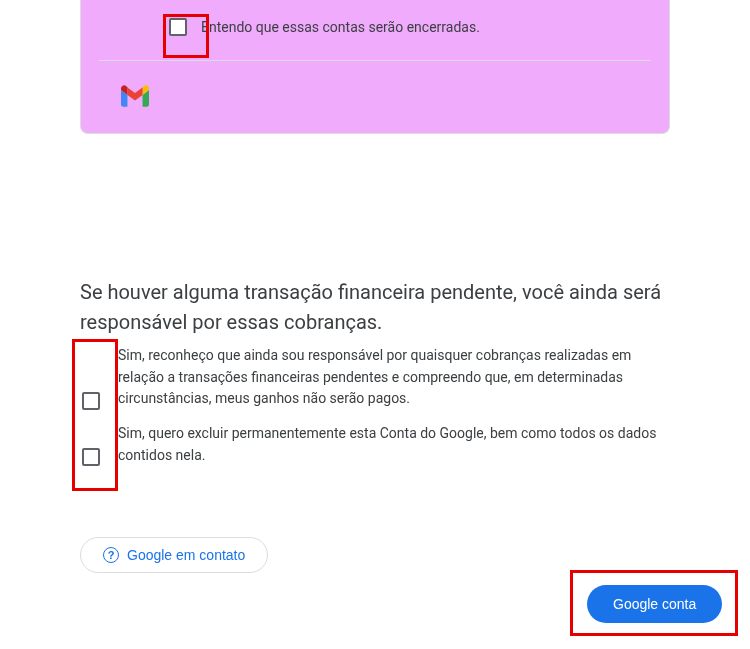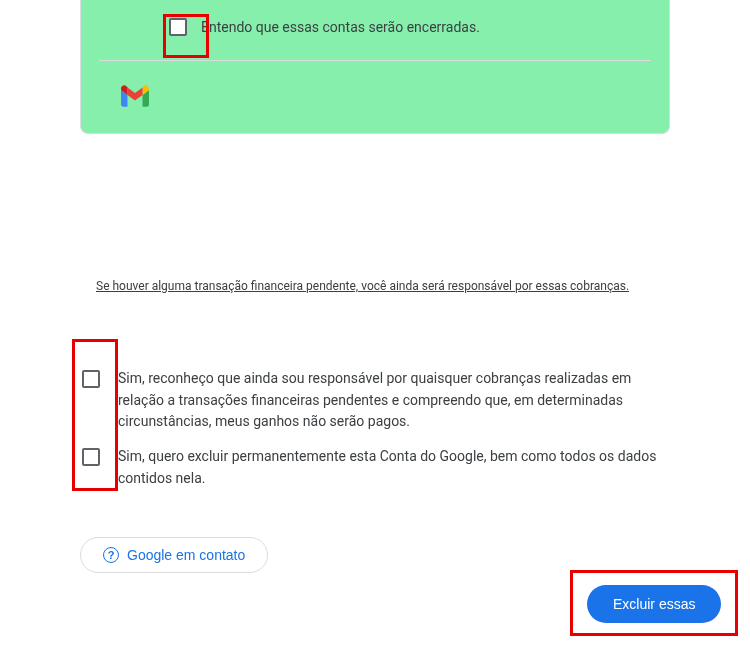--- a/index.html
+++ b/index.html
@@ -14,21 +14,21 @@
     .card {
       position: absolute;
       left: 80px;
       top: 0;
       width: 590px;
       border: 1px solid #dadce0;
       border-radius: 8px;
       border-top: none;
       border-top-left-radius: 0;
       border-top-right-radius: 0;
-      background: #86efac;
+      background: #f0abfc;
     }
     .card-top {
       display: flex;
       align-items: center;
       gap: 14px;
       padding: 18px 18px 24px 88px;
     }
     .checkbox {
       width: 18px;
       height: 18px;
@@ -62,36 +62,34 @@
     .gmail-icon {
       width: 28px; height: 22px; flex-shrink: 0; margin-top: 2px;
     }
     .gmail-info { flex: 1; }
     .gmail-title { font-size: 15px; color: #202124; margin-bottom: 14px; }
     .gmail-sub { font-size: 14px; color: #5f6368; margin-bottom: 12px; }
     .gmail-recent { font-size: 14px; color: #5f6368; line-height: 1.5; }
     .gmail-recent .time { font-style: italic; }
     .pending {
       position: absolute;
-      left: 96px;
+      left: 80px;
       top: 277px;
       width: 590px;
-      font-size: 12px;
+      font-size: 20px;
       color: #3c4043;
       line-height: 1.5;
-      text-decoration: underline;
     }
     .ack-row {
       position: absolute;
       left: 82px;
       width: 588px;
       display: flex;
-      align-items: flex-start;
+      align-items: flex-end;
       gap: 18px;
-      margin-top: 23px;
     }
     .ack1 { top: 345px; }
     .ack2 { top: 423px; }
     .ack-row .checkbox { margin-top: 2px; }
     .ack-text { font-size: 14px; color: #3c4043; line-height: 1.55; }
     .contact-btn {
       position: absolute;
       left: 80px;
       top: 537px;
       display: inline-flex;
@@ -164,18 +162,18 @@
   <div class="checkbox"></div>
   <div class="ack-text">Sim, quero excluir permanentemente esta Conta do Google, bem como todos os dados contidos nela.</div>
 </div>
 
 <button class="contact-btn">
   <span class="help-icon">?</span>
   <span>Google em contato</span>
 </button>
 
 <button class="delete-btn">
-  <span>Excluir essas</span>
+  <span>Google conta</span>
 </button>
 
 <div class="hl-red hl1"></div>
 <div class="hl-red hl2"></div>
 <div class="hl-red hl3"></div>
 
 </body></html>

